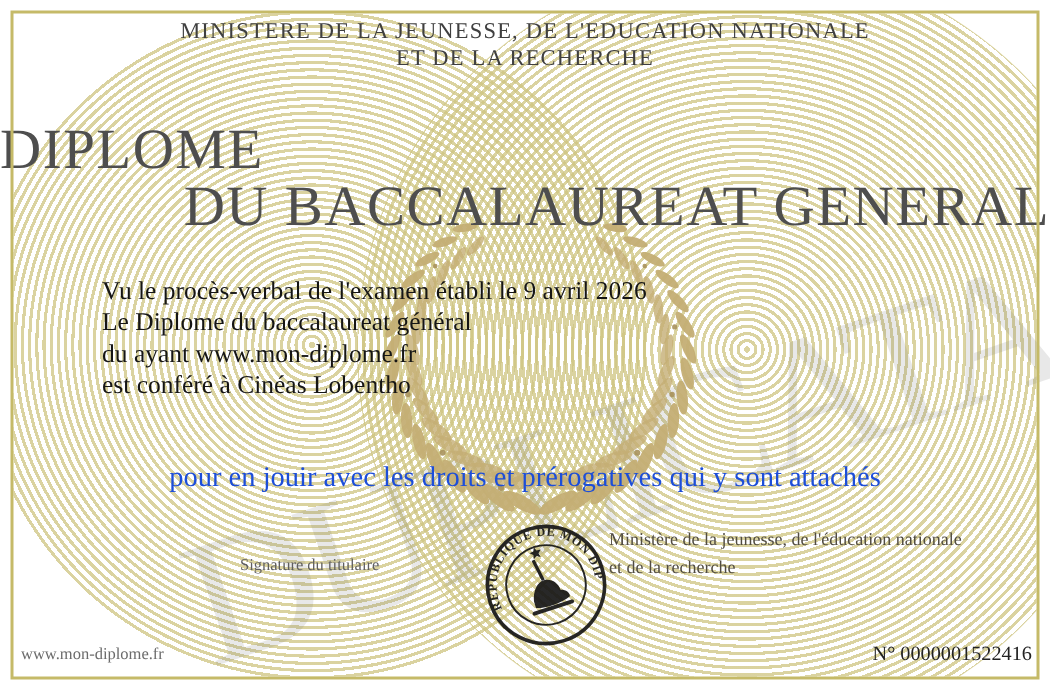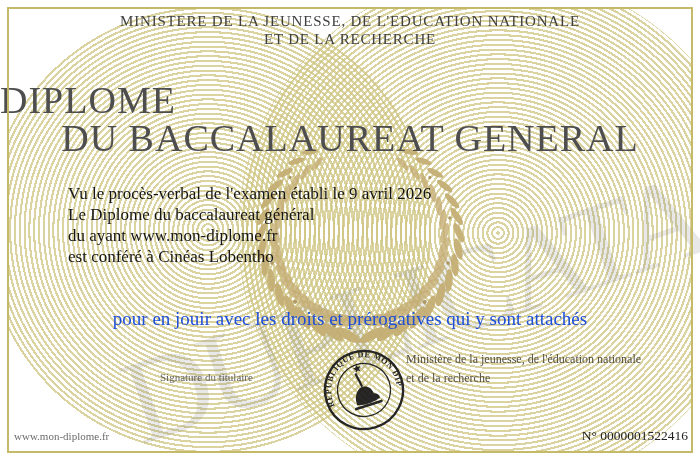--- a/index.html
+++ b/index.html
@@ -33,21 +33,21 @@
     font-family:"Liberation Serif","DejaVu Serif",serif;
   }
   
   .wreath{position:absolute;left:235px;top:122px;width:250px;height:230px;z-index:3;}
   
   .txt{position:absolute;z-index:4;}
   .header{left:0;top:12px;width:100%;text-align:center;
     font-size:15px;letter-spacing:.8px;color:#3f3f3f;line-height:18px;}
   .title1{left:0;top:78px;width:100%;text-align:left;
     font-size:38px;letter-spacing:1px;color:#4e4e4e;}
-  .title2{left:0;top:116px;width:100%;text-align:center;
+  .title2{left:0;top:116px;width:100%;text-align:right;
     font-size:38px;letter-spacing:1px;color:#4e4e4e;}
   .body-block{left:68px;top:183px;font-size:17px;line-height:21px;color:#151515;}
   .entitlement{left:0;top:308px;width:100%;text-align:center;
     font-size:19px;color:#1d4ed8;}
   .sig-label{left:160px;top:371px;font-size:11px;color:#5f5f5f;}
   .ministry{left:406px;top:350px;font-size:12px;line-height:19px;color:#514c41;}
   .footer-url{left:14px;top:430px;font-size:11px;color:#6b6b6b;}
   .serial{right:12px;top:428px;font-size:13.5px;color:#222;text-align:right;font-family:Liberation Serif, serif;}
   
   .seal{position:absolute;left:322px;top:348px;width:84px;height:84px;z-index:5;

